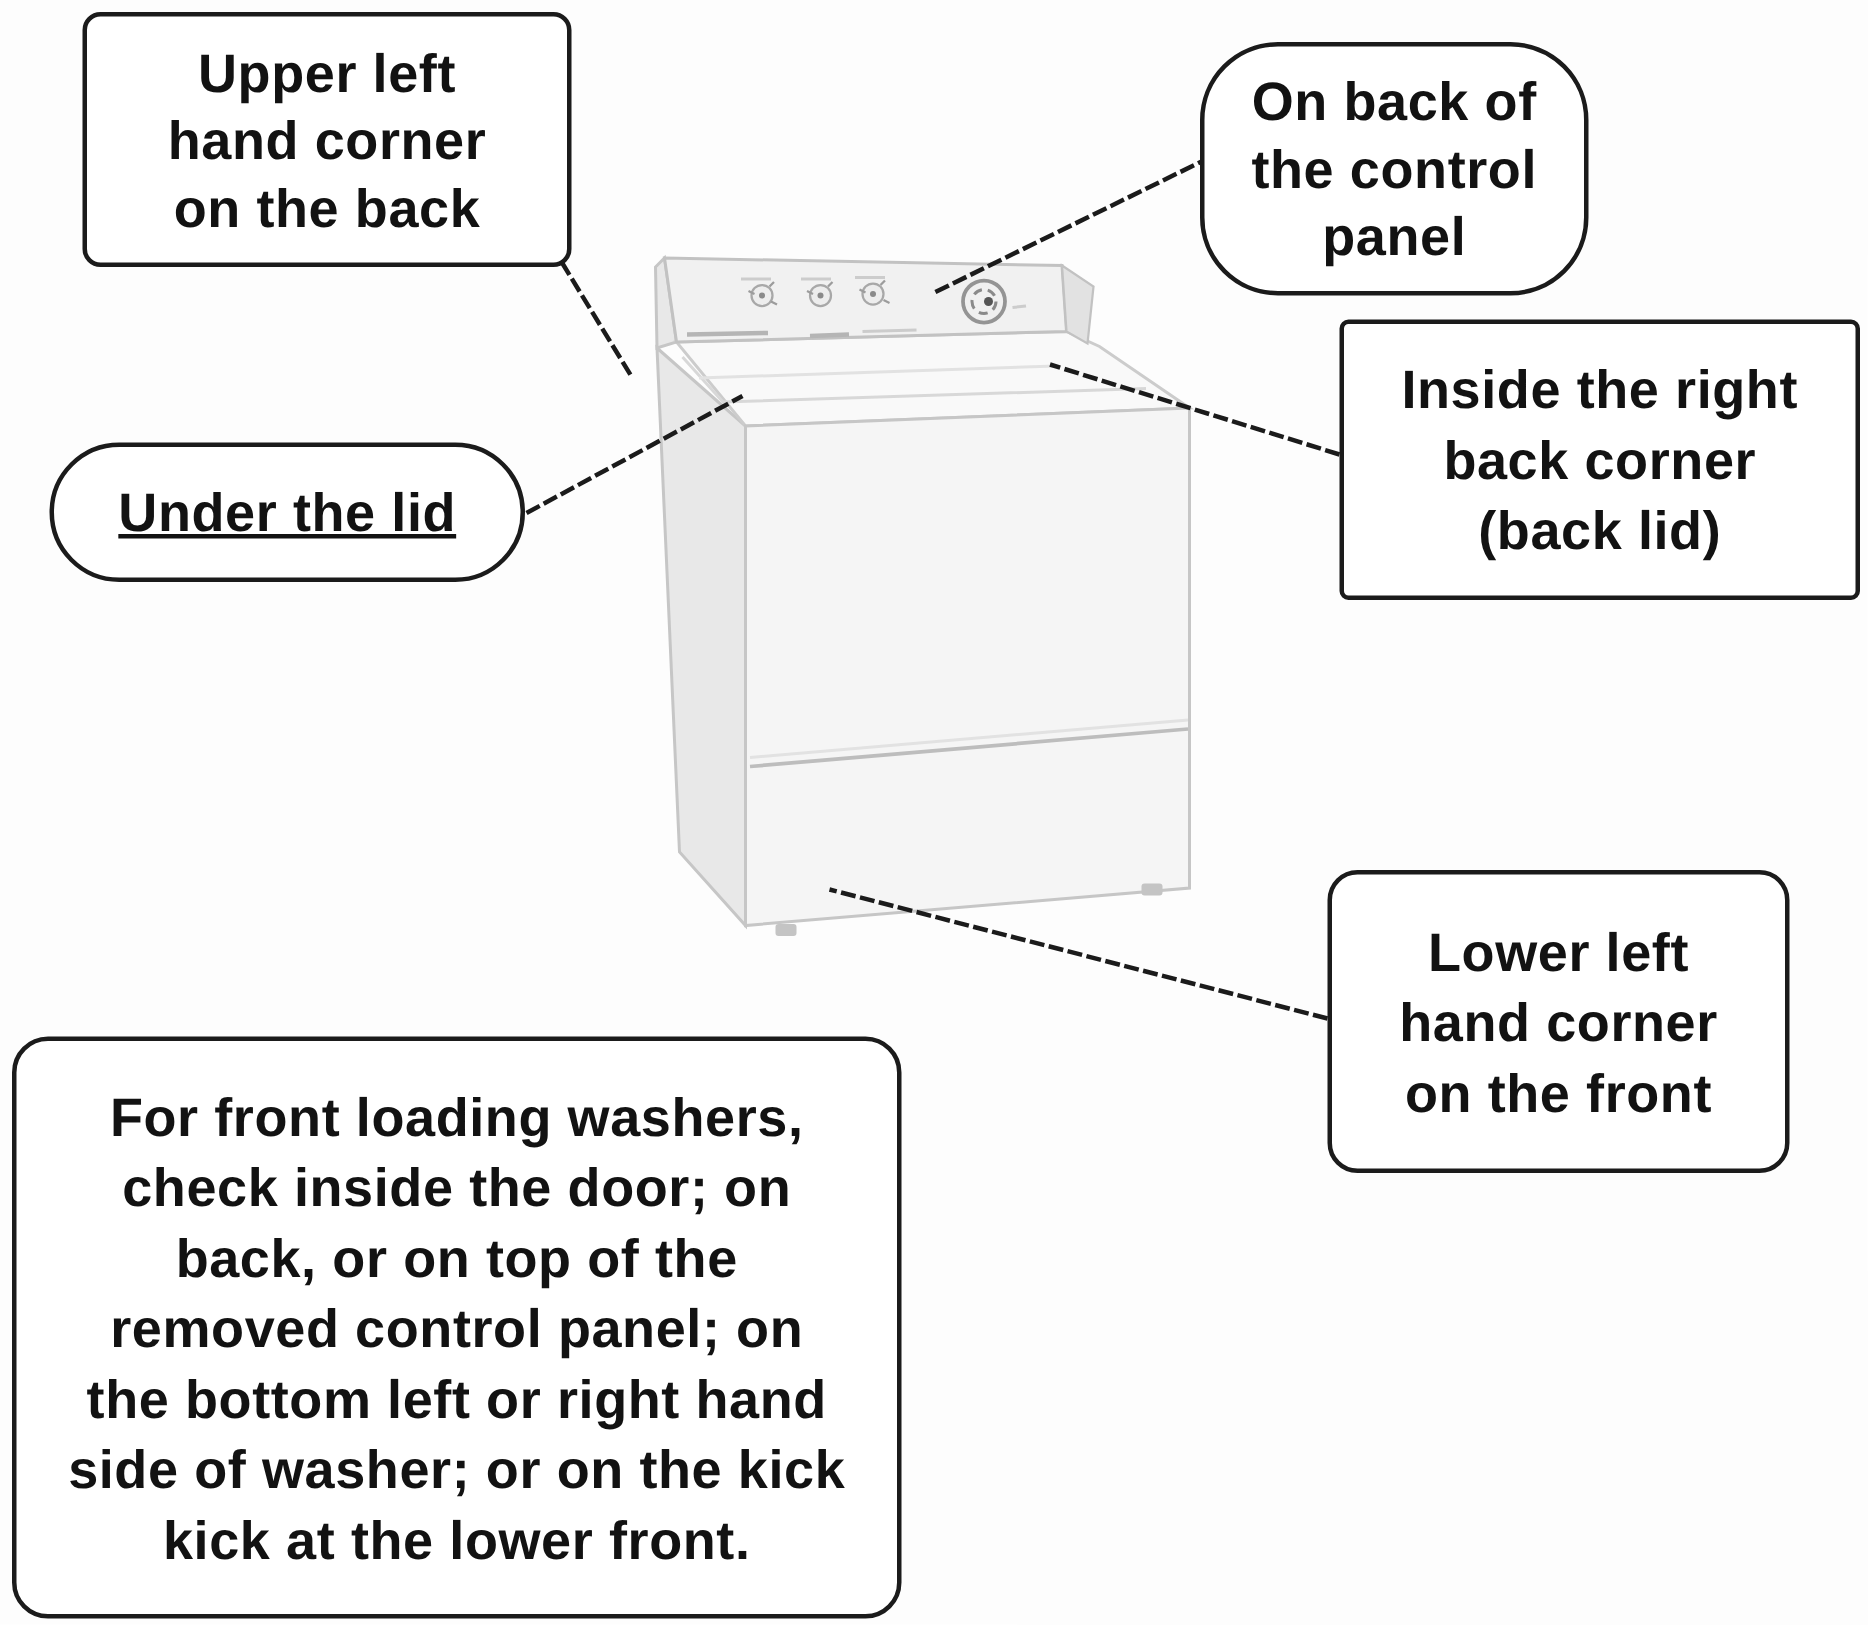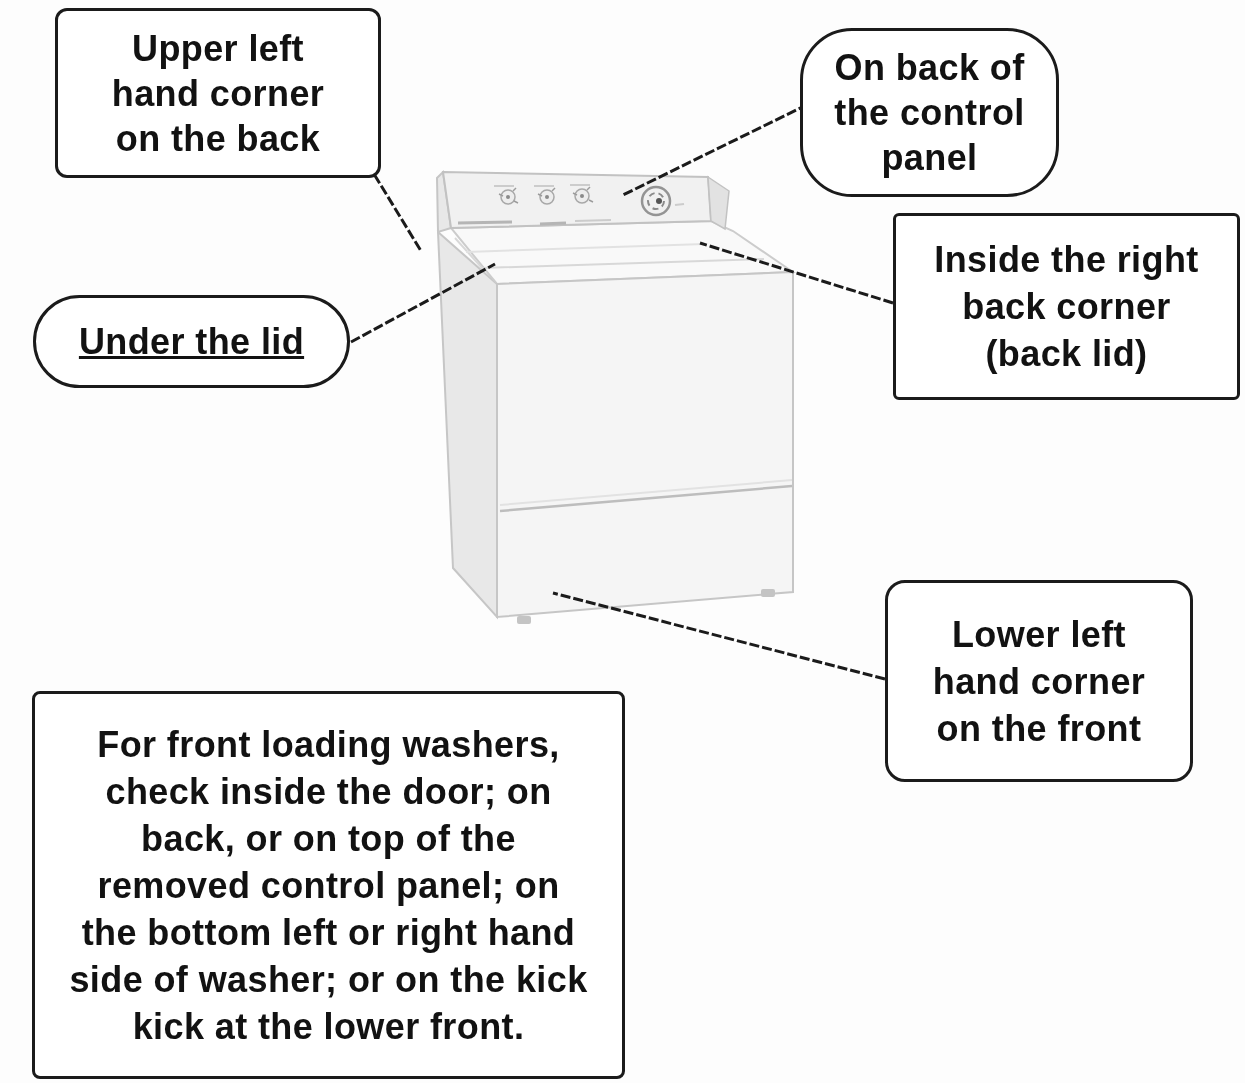--- a/index.html
+++ b/index.html
@@ -32,21 +32,21 @@
     font-size: 36px;
     letter-spacing: 0.4px;
     line-height: 45px;
   }
   .callout .ln { white-space: nowrap; }
   #b-upper-left   { left: 55px;  top: 8px;   width: 326px; height: 170px; border-radius: 12px; }
   #b-panel-back   { left: 800px; top: 4px;   width: 259px; height: 169px; border-radius: 52px; margin-top: 24px; }
   #b-under-lid    { left: 33px;  top: 295px; width: 317px; height: 93px;  border-radius: 47px; text-decoration: underline; }
   #b-right-back   { left: 893px; top: 213px; width: 347px; height: 187px; border-radius: 6px; line-height: 47px; }
   #b-lower-front  { left: 885px; top: 580px; width: 308px; height: 202px; border-radius: 20px; line-height: 47px; }
-  #b-front-load   { left: 8px;   top: 691px; width: 593px; height: 388px; border-radius: 8px; line-height: 47px; margin-left: 24px; }
+  #b-front-load   { left: 8px;   top: 691px; width: 593px; height: 388px; border-radius: 24px; line-height: 47px; }
 
   
   .connector {
     stroke: var(--connector_line, #1b1b1b);
     stroke-width: 3;
     stroke-dasharray: 10 3;
     fill: none;
   }
   .w-front   { fill: var(--washer_body, #f5f5f5); stroke: var(--washer_edge, #c6c6c6); stroke-width: 2; }
   .w-deck    { fill: #f9f9f9; stroke: #cccccc; stroke-width: 2; }

